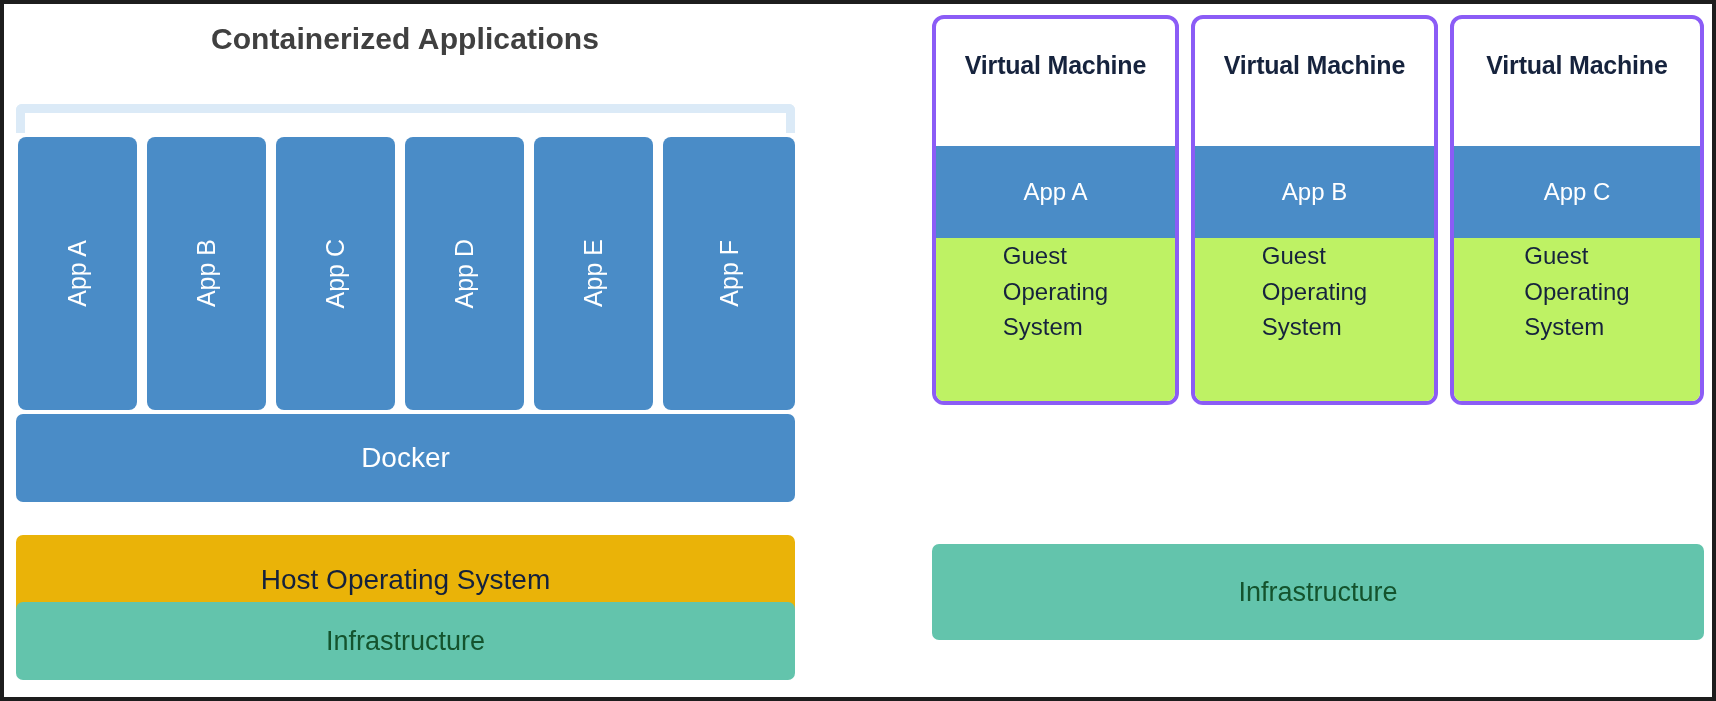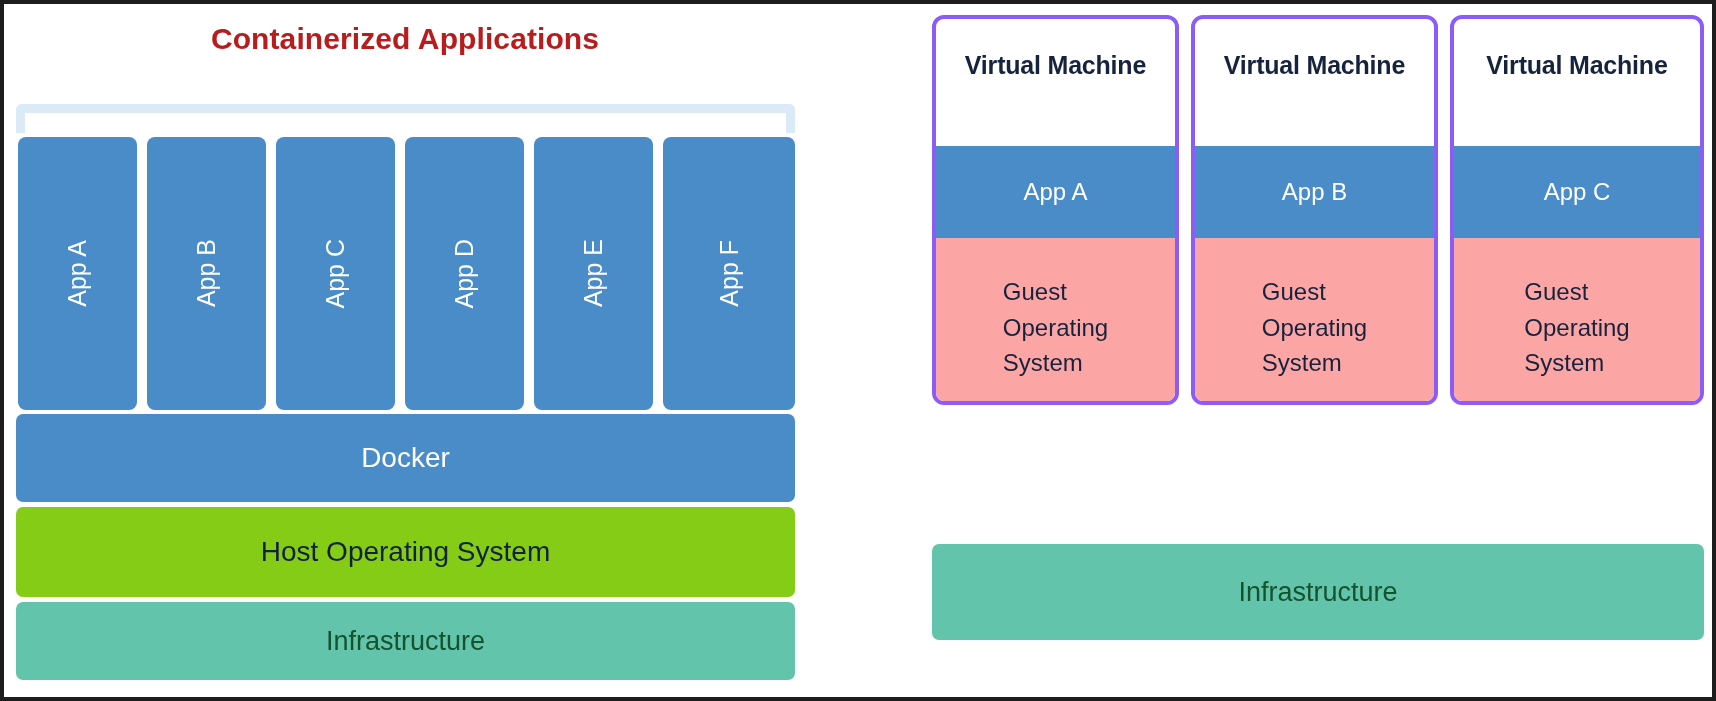--- a/index.html
+++ b/index.html
@@ -24,34 +24,34 @@
   .blk {
     position: absolute;
     box-sizing: border-box;
     display: flex;
     align-items: center;
     justify-content: center;
     text-align: center;
     border-radius: 7px;
   }
   .blue   { background: #4a8cc7; color: #ffffff; }
-  .lblue  { background: #84cc16; color: #14213d; }
+  .lblue  { background: #eab308; color: #14213d; margin-top: 28px; }
   .green  { background: #63c4ac; color: #14532d; }
 
   
   #left-panel  { position: absolute; left: 0; top: 0; width: 820px; height: 693px; }
 
   #left-title {
     position: absolute;
     left: 12px; top: 18px;
     width: 778px;
     text-align: center;
     font-size: 30px;
     font-weight: 700;
-    color: #b91c1c;
+    color: #404040;
     letter-spacing: .1px;
   }
 
   
   #bracket {
     position: absolute;
     left: 12px; top: 100px;
     width: 779px; height: 29px;
     border-top: 9px solid #dbeaf7;
     border-left: 9px solid #dbeaf7;
@@ -112,26 +112,25 @@
     color: #ffffff;
     display: flex;
     align-items: center;
     justify-content: center;
     font-size: 24px;
   }
   .vm-guest {
     position: absolute;
     left: 0; top: 219px; bottom: 0;
     width: 100%;
-    background: #fca5a5;
+    background: #bef264;
     color: #16233d;
     display: flex;
     align-items: flex-start;
     justify-content: center;
-    padding-top: 36px;
     box-sizing: border-box;
     font-size: 24px;
     line-height: 1.48;
   }
 
   #hypervisor { left: 928px; top: 422px; width: 772px; height: 96px; font-size: 28px; }
   #infra-r    { left: 928px; top: 540px; width: 772px; height: 96px; font-size: 27px; }
 </style>
 </head>
 <body>

